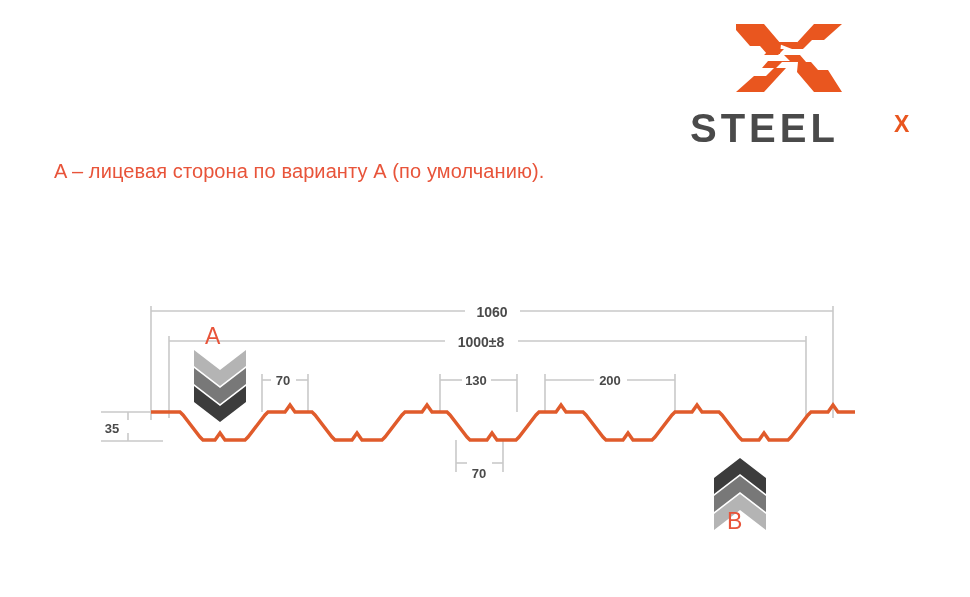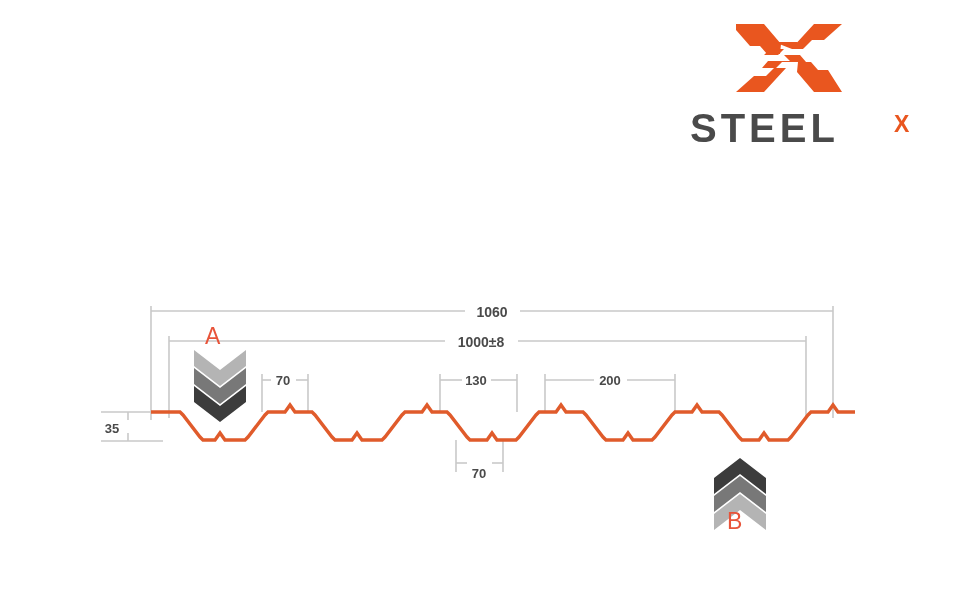--- a/index.html
+++ b/index.html
@@ -62,20 +62,21 @@
                  L42,50 L28,50 L34,43 L56,43 L50,37 L30,37 L36,31 L58,31 Z"></path>
       </g>
     </svg>
 
     <svg class="logo-word" viewBox="0 0 260 46" data-name="brand-wordmark">
       <text x="0" y="36" font-family="Liberation Sans, sans-serif" font-size="40" font-weight="bold" letter-spacing="4" fill="#4A4A4A" data-name="wordmark-steel">STEEL</text>
       <text x="204" y="26" font-family="Liberation Sans, sans-serif" font-size="23" font-weight="bold" fill="#E9561F" data-name="wordmark-x">X</text>
     </svg>
   </div>
 
+  <div class="legend l1" data-name="legend-line-variant-a">A – лицевая сторона по варианту А (по умолчанию).</div>
 
   <svg class="drawing" viewBox="0 0 970 597" data-name="profile-technical-drawing">
 
     <g stroke="#C9C9C9" stroke-width="1.6" fill="none" data-name="dimension-extension-lines">
 
       <line x1="151" y1="306" x2="151" y2="420"></line>
 
       <line x1="833" y1="306" x2="833" y2="418"></line>
 
       <line x1="169" y1="336" x2="169" y2="418"></line>

